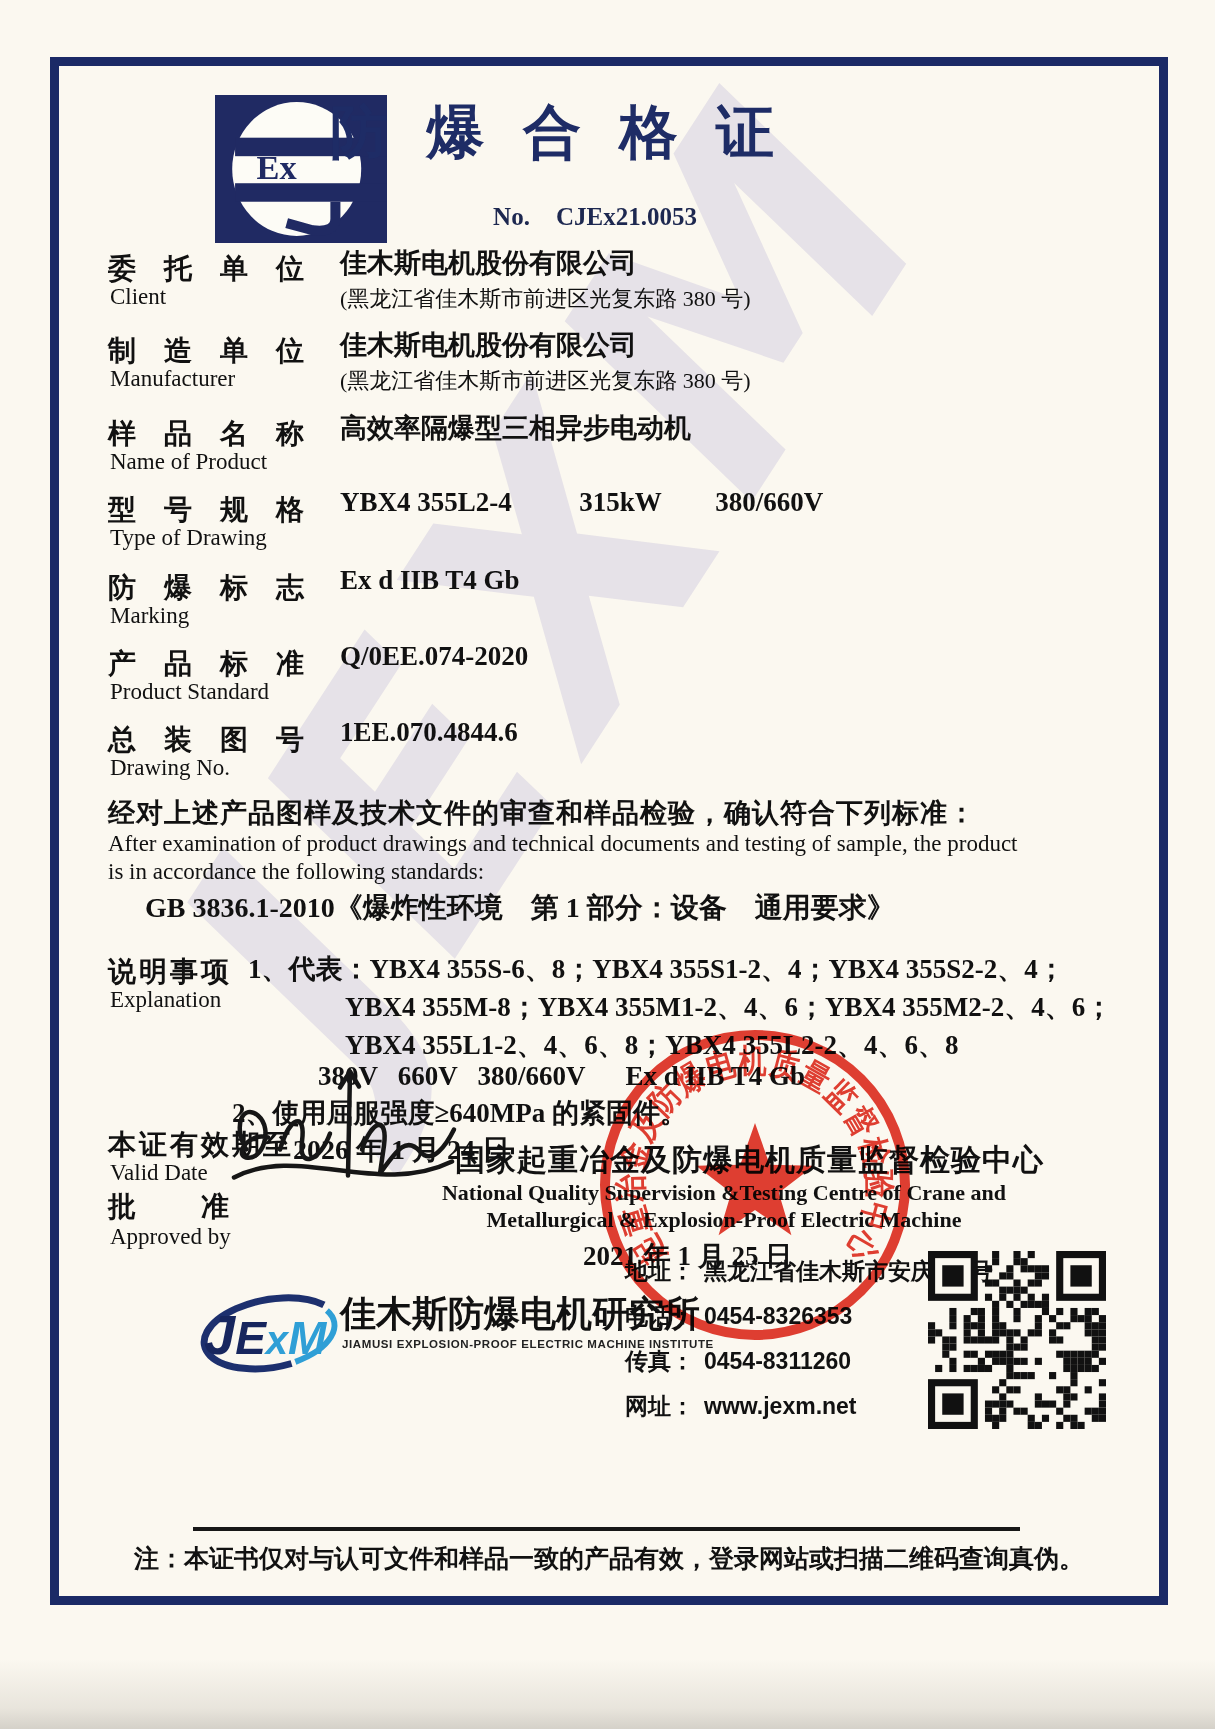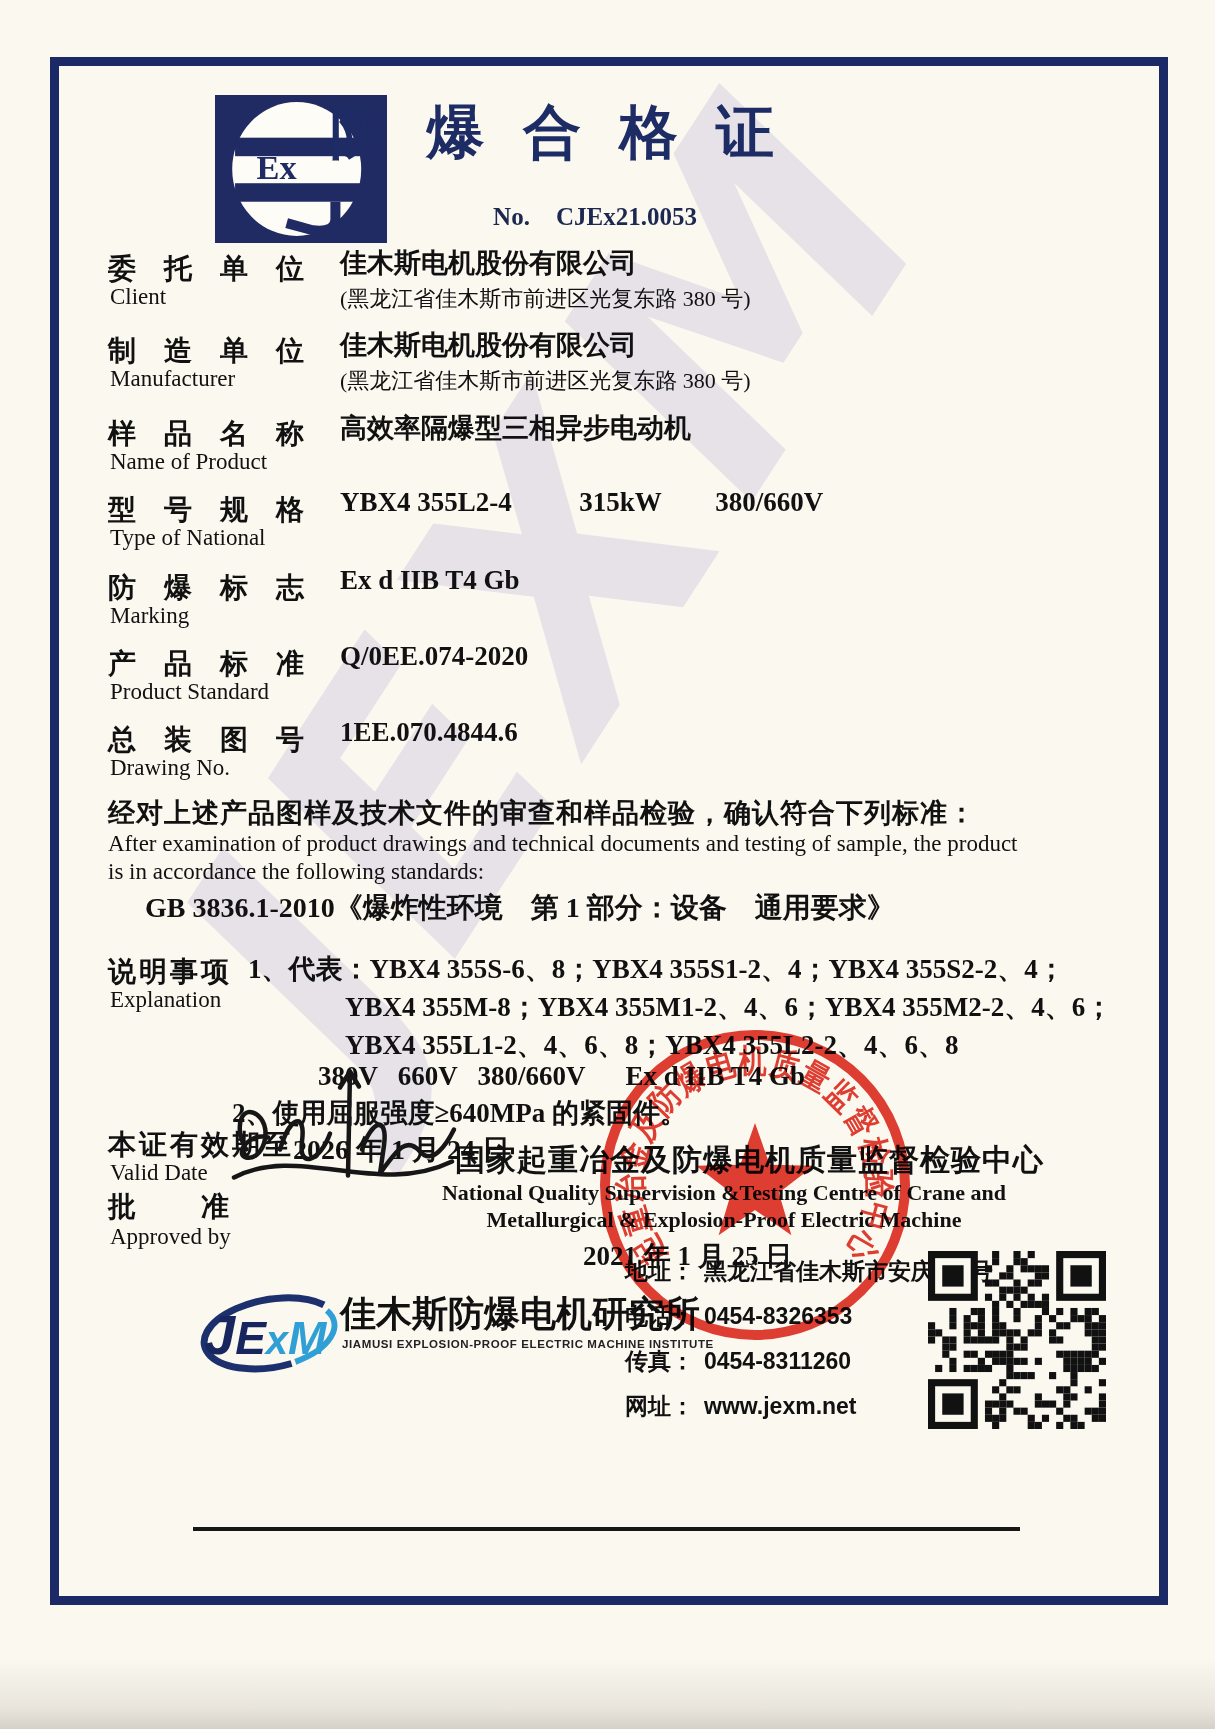--- a/index.html
+++ b/index.html
@@ -88,21 +88,21 @@
     <div class="abs f-value" style="top:327px">佳木斯电机股份有限公司</div>
     <div class="abs f-note" style="top:366px">(黑龙江省佳木斯市前进区光复东路 380 号)</div>
   </div>
   <div>
     <div class="abs f-label" style="top:415px">样品名称</div>
     <div class="abs f-en" style="top:449px">Name of Product</div>
     <div class="abs f-value" style="top:410px">高效率隔爆型三相异步电动机</div>
   </div>
   <div>
     <div class="abs f-label" style="top:491px">型号规格</div>
-    <div class="abs f-en" style="top:525px">Type of National</div>
+    <div class="abs f-en" style="top:525px">Type of Drawing</div>
     <div class="abs f-value" style="top:487px">YBX4 355L2-4          315kW        380/660V</div>
   </div>
   <div>
     <div class="abs f-label" style="top:569px">防爆标志</div>
     <div class="abs f-en" style="top:603px">Marking</div>
     <div class="abs f-value" style="top:565px">Ex d IIB T4 Gb</div>
   </div>
   <div>
     <div class="abs f-label" style="top:645px">产品标准</div>
     <div class="abs f-en" style="top:679px">Product Standard</div>
@@ -385,15 +385,16 @@
       <rect x="14" y="14" width="21" height="21" fill="#111"></rect>
       <rect x="126" y="0" width="49" height="49" fill="#111"></rect>
       <rect x="133" y="7" width="35" height="35" fill="#fbf8f0"></rect>
       <rect x="140" y="14" width="21" height="21" fill="#111"></rect>
       <rect x="0" y="126" width="49" height="49" fill="#111"></rect>
       <rect x="7" y="133" width="35" height="35" fill="#fbf8f0"></rect>
       <rect x="14" y="140" width="21" height="21" fill="#111"></rect>
     </svg>
 
   <div class="abs divider"></div>
+  <div class="abs footer-note">注：本证书仅对与认可文件和样品一致的产品有效，登录网站或扫描二维码查询真伪。</div>
 
   <div class="abs scan-shadow"></div>
 </div>
 
 </body></html>

